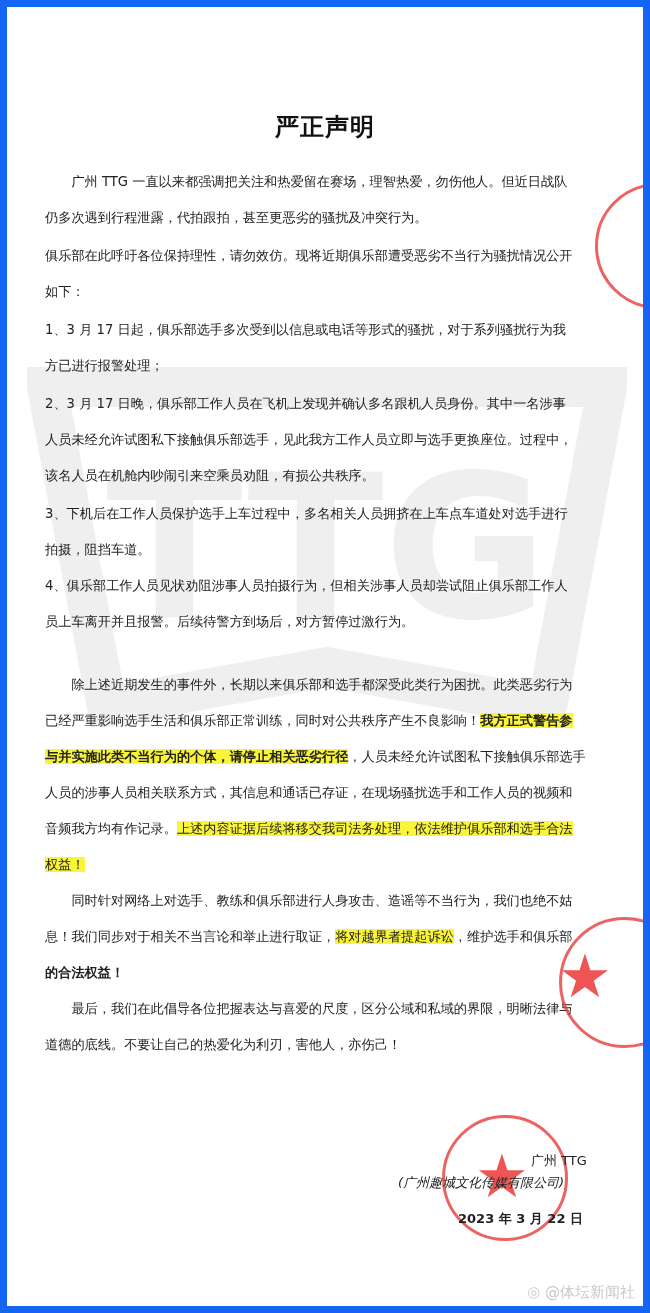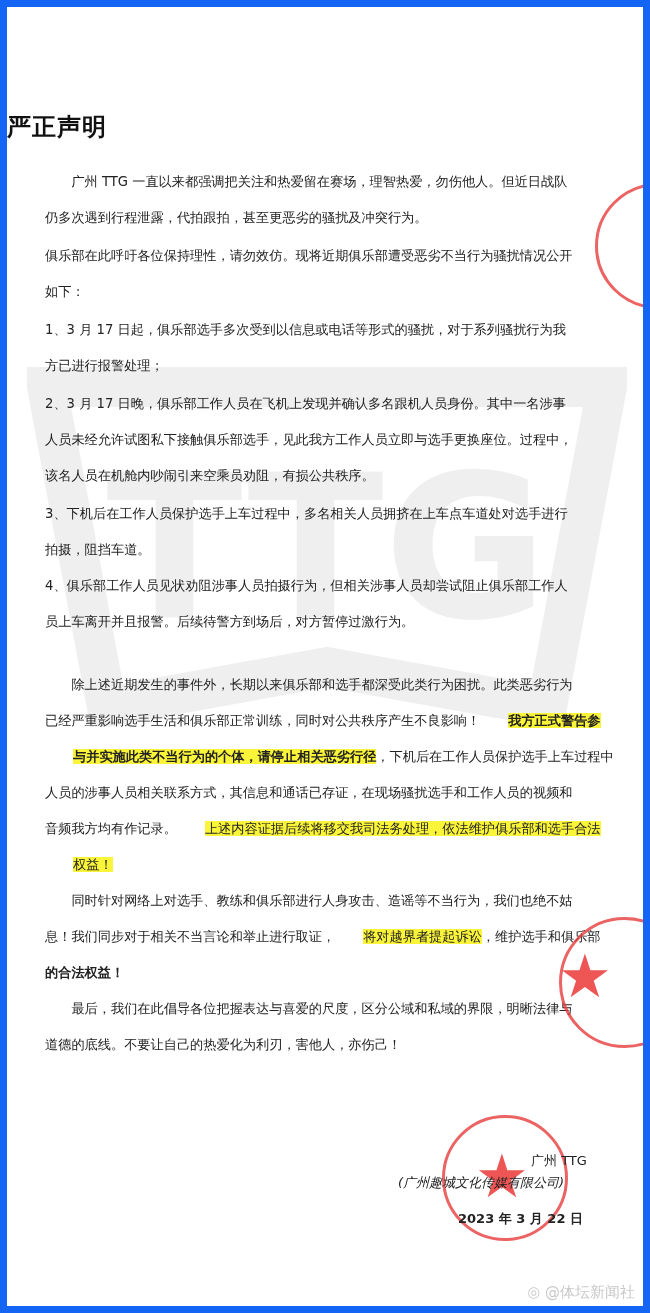--- a/index.html
+++ b/index.html
@@ -1,21 +1,21 @@
 <!DOCTYPE html>
 <html><head>
 <meta charset="utf-8">
 <style>
   html, body { margin:0; padding:0; }
   body { width:650px; height:1313px; background:#1565f5; position:relative; overflow:hidden; font-family:"DejaVu Sans", sans-serif; }
   .page { position:absolute; left:7px; top:7px; width:636px; height:1299px; background:#ffffff; overflow:hidden; }
   .watermark-logo { position:absolute; left:20px; top:360px; width:600px; height:360px; opacity:0.06; }
-  .title { position:absolute; left:0; width:636px; top:104px; font-size:24px; font-weight:bold; color:#111; letter-spacing:1px; }
+  .title { position:absolute; left:0; width:636px; top:104px; text-align:center; font-size:24px; font-weight:bold; color:#111; letter-spacing:1px; }
   .line { position:absolute; left:38px; font-size:13.2px; color:#222; white-space:nowrap; }
-  .hl { background:#fbf53a;margin-left:28px; }
+  .hl { background:#fbf53a; }
   .b { font-weight:bold; }
   .sign { position:absolute; font-size:13px; color:#222; white-space:nowrap; }
   .stamp { position:absolute; border:3px solid rgba(230,60,60,0.8); border-radius:50%; }
   .star { position:absolute; color:rgba(235,55,55,0.85); font-size:60px; line-height:1; }
   .weibo { position:absolute; right:8px; bottom:4px; font-size:15px; color:#c9c9c9; white-space:nowrap; }
 </style>
 </head>
 <body>
 
 <div class="page">
@@ -36,21 +36,21 @@
   <div class="line" style="top:388px">2、3 月 17 日晚，俱乐部工作人员在飞机上发现并确认多名跟机人员身份。其中一名涉事</div>
   <div class="line" style="top:460px">该名人员在机舱内吵闹引来空乘员劝阻，有损公共秩序。</div>
   <div class="line" style="top:424px">人员未经允许试图私下接触俱乐部选手，见此我方工作人员立即与选手更换座位。过程中，</div>
   <div class="line" style="top:498px">3、下机后在工作人员保护选手上车过程中，多名相关人员拥挤在上车点车道处对选手进行</div>
   <div class="line" style="top:534px">拍摄，阻挡车道。</div>
   <div class="line" style="top:570px">4、俱乐部工作人员见状劝阻涉事人员拍摄行为，但相关涉事人员却尝试阻止俱乐部工作人</div>
   <div class="line" style="top:606px">员上车离开并且报警。后续待警方到场后，对方暂停过激行为。</div>
 
   <div class="line" style="top:669px">　　除上述近期发生的事件外，长期以来俱乐部和选手都深受此类行为困扰。此类恶劣行为</div>
   <div class="line" style="top:705px"><span>已经严重影响选手生活和俱乐部正常训练，同时对公共秩序产生不良影响！</span><span class="hl b">我方正式警告参</span></div>
-  <div class="line" style="top:741px"><span class="hl b">与并实施此类不当行为的个体，请停止相关恶劣行径</span><span>，下机后在工作人员保护选手上车过程中</span></div>
+  <div class="line" style="top:741px"><span class="hl b">与并实施此类不当行为的个体，请停止相关恶劣行径</span><span>，人员未经允许试图私下接触俱乐部选手</span></div>
   <div class="line" style="top:777px">人员的涉事人员相关联系方式，其信息和通话已存证，在现场骚扰选手和工作人员的视频和</div>
   <div class="line" style="top:813px"><span>音频我方均有作记录。</span><span class="hl">上述内容证据后续将移交我司法务处理，依法维护俱乐部和选手合法</span></div>
   <div class="line" style="top:849px"><span class="hl">权益！</span></div>
 
   <div class="line" style="top:885px">　　同时针对网络上对选手、教练和俱乐部进行人身攻击、造谣等不当行为，我们也绝不姑</div>
   <div class="line" style="top:921px"><span>息！我们同步对于相关不当言论和举止进行取证，</span><span class="hl">将对越界者提起诉讼</span><span>，维护选手和俱乐部</span></div>
   <div class="line b" style="top:957px">的合法权益！</div>
 
   <div class="line" style="top:993px">　　最后，我们在此倡导各位把握表达与喜爱的尺度，区分公域和私域的界限，明晰法律与</div>
   <div class="line" style="top:1029px">道德的底线。不要让自己的热爱化为利刃，害他人，亦伤己！</div>

